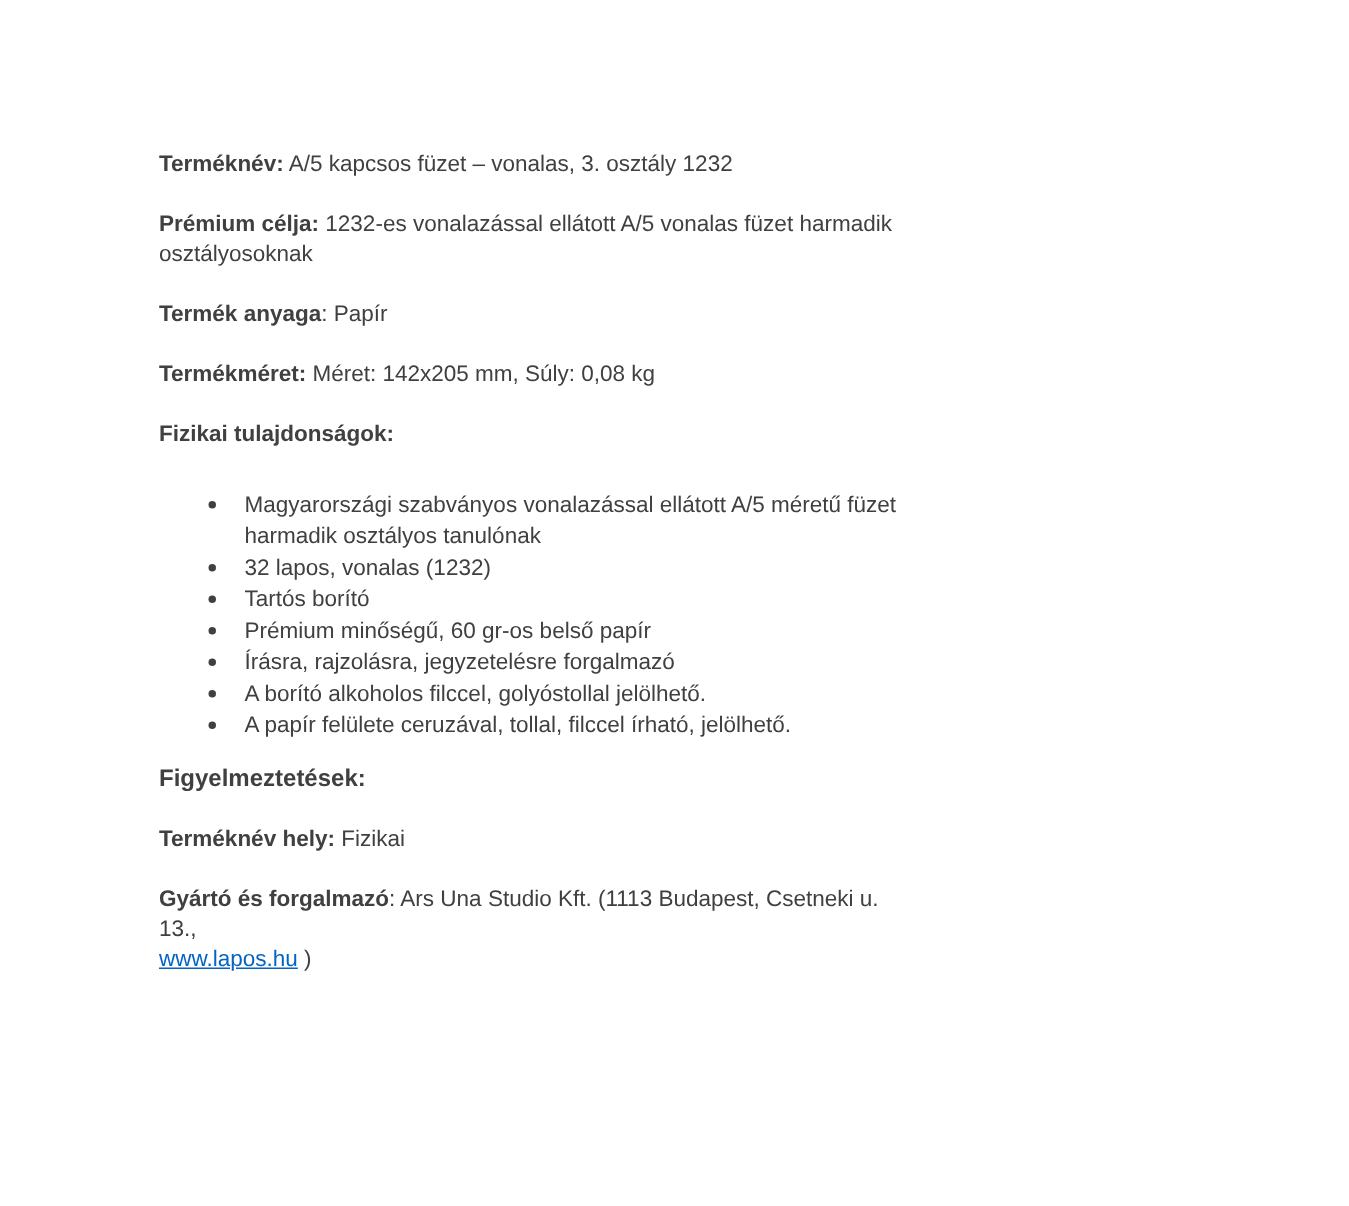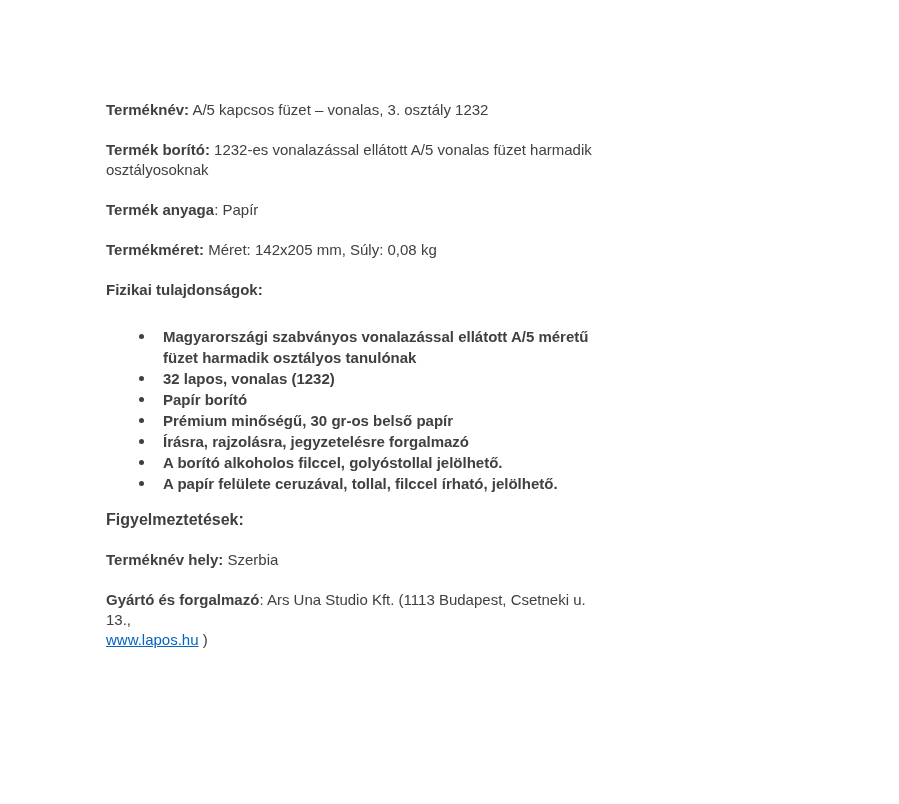--- a/index.html
+++ b/index.html
@@ -36,21 +36,20 @@
     list-style: none;
     margin: 26px 0 16px 0;
   }
   ul.bullets.warnings-list {
     margin: 14px 0 20px 0;
   }
   ul.bullets li {
     position: relative;
     padding-left: 57px;
     line-height: 21px;
-    font-weight: bold;
   }
   ul.bullets li::before {
     content: "";
     position: absolute;
     left: 33px;
     top: 8px;
     width: 5px;
     height: 5px;
     border-radius: 50%;
     background: var(--text-color);
@@ -61,40 +60,40 @@
     cursor: pointer;
   }
 </style>
 </head>
 <body>
 
 <div class="doc">
 
   <p class="para"><strong>Terméknév:</strong><span> A/5 kapcsos füzet – vonalas, 3. osztály 1232</span></p>
 
-  <p class="para"><strong>Termék borító:</strong><span> 1232-es vonalazással ellátott A/5 vonalas füzet harmadik osztályosoknak</span></p>
+  <p class="para"><strong>Prémium célja:</strong><span> 1232-es vonalazással ellátott A/5 vonalas füzet harmadik osztályosoknak</span></p>
 
   <p class="para"><strong>Termék anyaga</strong><span>: Papír</span></p>
 
   <p class="para"><strong>Termékméret:</strong><span> Méret: 142x205 mm, Súly: 0,08 kg</span></p>
 
   <h2 class="section-heading" style="font-size:15px;">Fizikai tulajdonságok:</h2>
 
   <ul class="bullets">
     <li>Magyarországi szabványos vonalazással ellátott A/5 méretű füzet harmadik osztályos tanulónak</li>
     <li>32 lapos, vonalas (1232)</li>
-    <li>Papír borító</li>
-    <li>Prémium minőségű, 30 gr-os belső papír</li>
+    <li>Tartós borító</li>
+    <li>Prémium minőségű, 60 gr-os belső papír</li>
     <li>Írásra, rajzolásra, jegyzetelésre forgalmazó</li>
     <li>A borító alkoholos filccel, golyóstollal jelölhető.</li>
     <li>A papír felülete ceruzával, tollal, filccel írható, jelölhető.</li>
   </ul>
 
   <h2 class="section-heading" style="font-size:16px;">Figyelmeztetések:</h2>
 
   <ul class="bullets warnings-list">
   </ul>
 
-  <p class="para"><strong>Terméknév hely:</strong><span> Szerbia</span></p>
+  <p class="para"><strong>Terméknév hely:</strong><span> Fizikai</span></p>
 
   <p class="para"><strong>Gyártó és forgalmazó</strong><span>: Ars Una Studio Kft. (1113 Budapest, Csetneki u. 13.,</span><br><a class="doc-link" href="#">www.lapos.hu</a><span> )</span></p>
 
 </div>
 
 </body></html>

